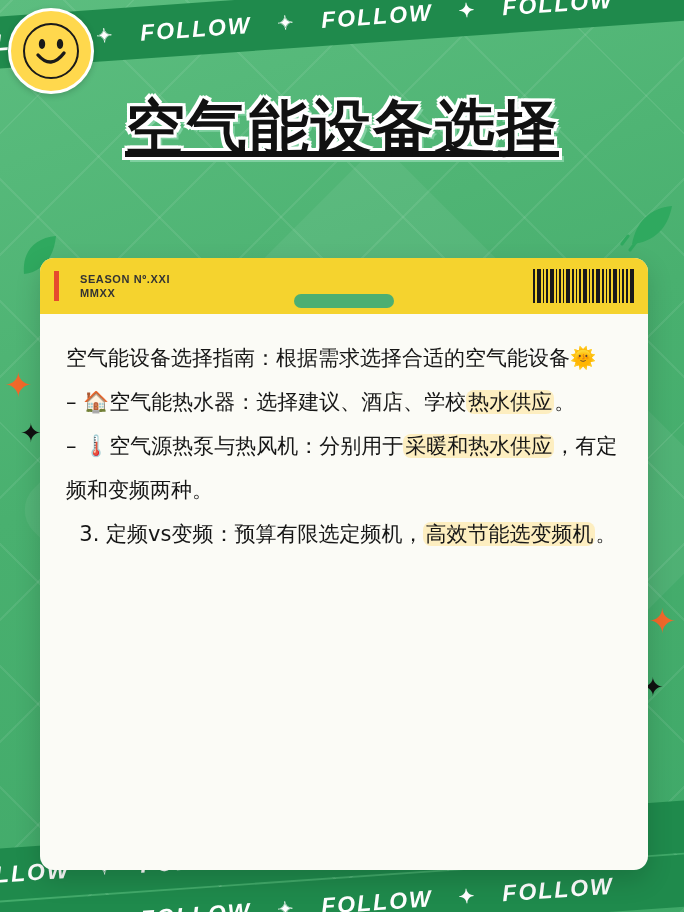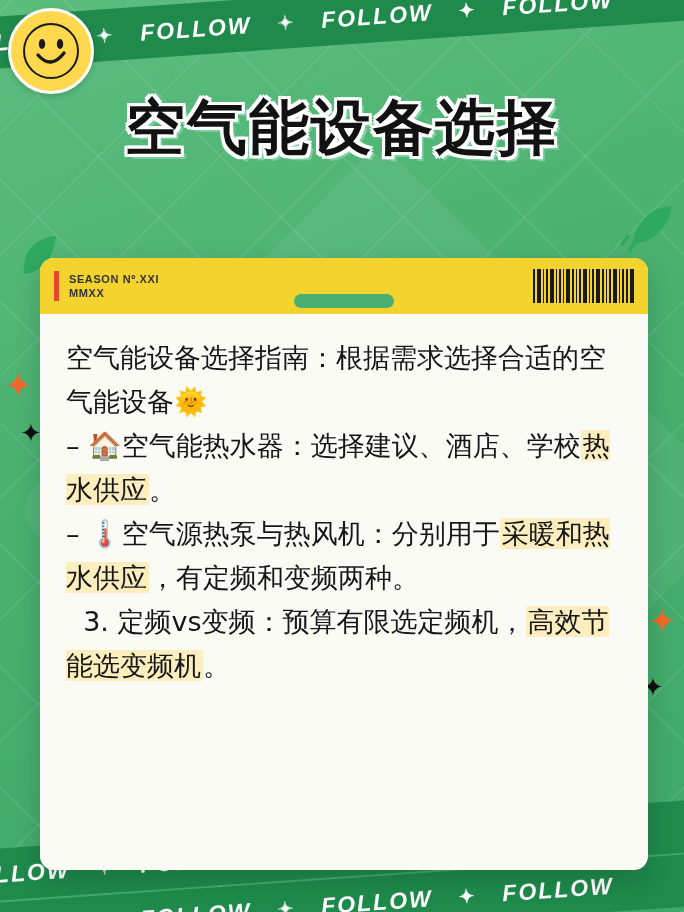--- a/index.html
+++ b/index.html
@@ -104,20 +104,21 @@
     font-size: 60px;
     font-weight: bold;
     color: #111111;
     letter-spacing: 2px;
     font-family: "DejaVu Sans", sans-serif;
     text-shadow:
       3px 0 0 #fff, -3px 0 0 #fff, 0 3px 0 #fff, 0 -3px 0 #fff,
       3px 3px 0 #fff, -3px 3px 0 #fff, 3px -3px 0 #fff, -3px -3px 0 #fff,
       5px 5px 0 #7fd0a0;
     z-index: 4;
+    text-decoration: underline;
   }
   
   .spark {
     position: absolute;
     z-index: 3;
     line-height: 1;
   }
   .spark-orange { color: #f2682a; }
   .spark-black { color: #101010; }
   .leaf {
@@ -144,21 +145,21 @@
     height: 56px;
     background: #f5d32e;
     display: flex;
     align-items: center;
     padding: 0 14px;
     box-sizing: border-box;
   }
   .season {
     display: flex;
     align-items: center;
-    gap: 10px;
+    gap: 21px;
   }
   .season-bar {
     width: 5px;
     height: 30px;
     background: #e6492d;
   }
   .season-text {
     font-size: 11px;
     font-weight: bold;
     color: #333333;
@@ -185,30 +186,30 @@
   .barcode i {
     display: block;
     width: 2px;
     height: 100%;
     background: #1a1a1a;
   }
   .barcode i.w { width: 4px; }
   .barcode i.s { width: 1px; }
   .card-body {
     padding: 22px 26px 20px 26px;
-    font-size: 27px;
+    font-size: 21px;
     line-height: 44px;
     color: #161616;
     font-family: "DejaVu Sans", sans-serif;
   }
   .card-body p { margin: 0; }
   .hl {
     background: #fdeec0;
     padding: 0 2px;
-    border-radius: 2px;
+    border-radius: 8px;
   }
 </style>
 </head>
 <body>
 
 <div class="poster">
 
   <div class="bg-base"></div>
   <div class="bg-diamonds"></div>
   <div class="bg-soft-shape"></div>

